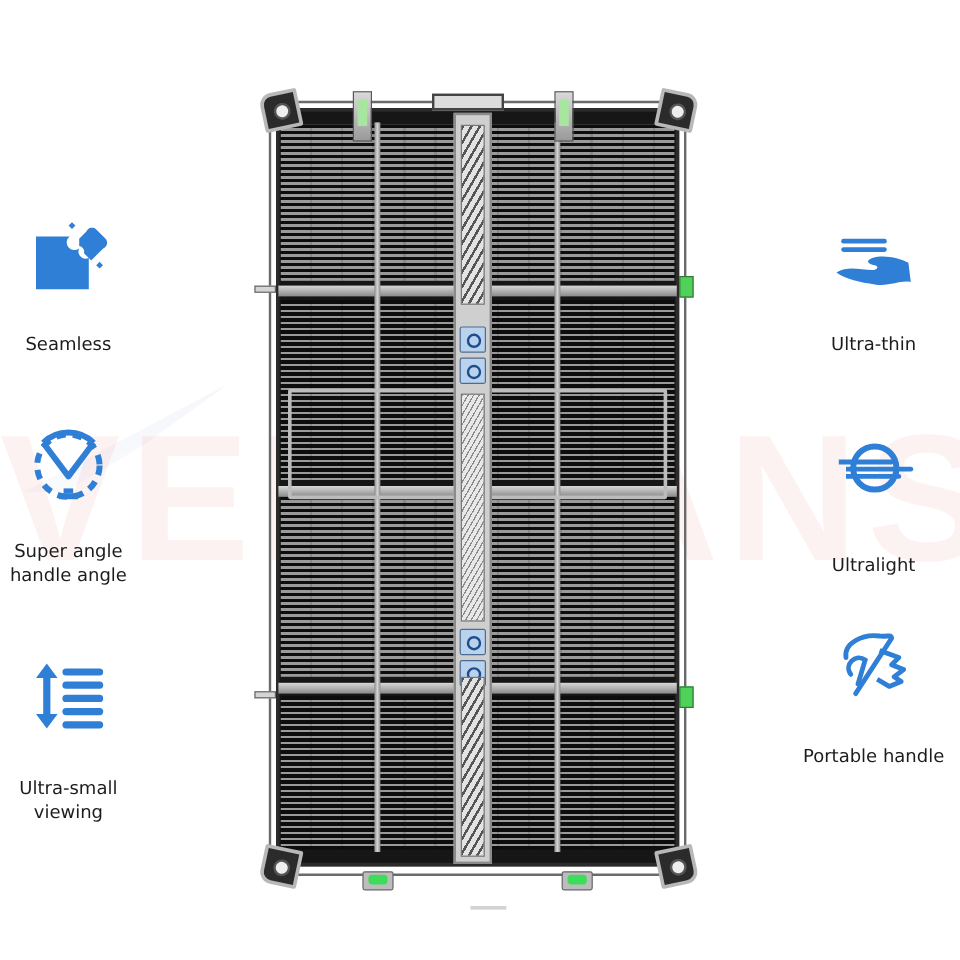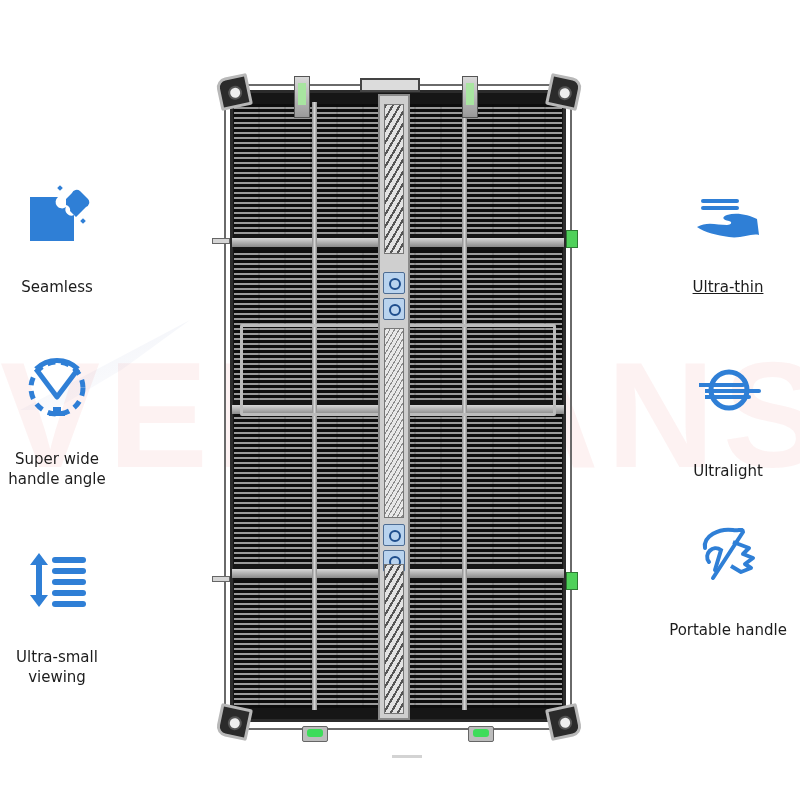--- a/index.html
+++ b/index.html
@@ -23,21 +23,21 @@
     
     .feature { position: absolute; width: 140px; text-align: center; }
     .feature .icon { width: 70px; height: 70px; margin: 0 auto; display: block; }
     .feature .label {
       margin-top: 20px; font-size: 15px; line-height: 20px; font-weight: 500;
       color: #1c1c1c;
     }
     .f-seamless { left: -13px; top: 177px; }
     .f-wide     { left: -13px; top: 355px; }
     .f-spacing  { left: -13px; top: 545px; }
-    .f-thin     { left: 658px; top: 185px; text-decoration: underline; }
+    .f-thin     { left: 658px; top: 185px; }
     .f-light    { left: 658px; top: 355px; }
     .f-handle   { left: 658px; top: 518px; width: 140px; }
     .f-seamless .label { margin-top: 30px; }
     .f-wide .label { margin-top: 24px; }
     .f-spacing .label { margin-top: 32px; }
     .f-thin .label { margin-top: 22px; }
     .f-light .label { margin-top: 36px; }
     .f-handle .label { margin-top: 32px; white-space: nowrap; margin-left: -10px; margin-right: -10px; }
 
     
@@ -160,21 +160,21 @@
 
 <div class="feature f-wide">
   <svg class="icon" viewBox="0 0 70 70">
     <circle cx="35" cy="33" r="26" fill="none" stroke="#2f7fd6" stroke-width="5" stroke-dasharray="8 6"></circle>
     <path d="M14 14 L35 42 L56 14" fill="none" stroke="#2f7fd6" stroke-width="5" stroke-linejoin="round"></path>
     <path d="M14 14 A30 30 0 0 1 56 14" fill="none" stroke="#2f7fd6" stroke-width="5"></path>
     <rect x="31" y="52" width="8" height="4" fill="#2f7fd6"></rect>
     <rect x="27" y="56" width="16" height="5" fill="#2f7fd6"></rect>
   </svg>
   <div class="label">
-    <span>Super wide</span><br>
+    <span>Super angle</span><br>
     <span>handle angle</span>
   </div>
 </div>
 
 <div class="feature f-spacing">
   <svg class="icon" viewBox="0 0 70 70">
     <path d="M17 8 L8 20 H14 V50 H8 L17 62 L26 50 H20 V20 H26 Z" fill="#2f7fd6"></path>
     <rect x="30" y="12" width="34" height="6" rx="3" fill="#2f7fd6"></rect>
     <rect x="30" y="23" width="34" height="6" rx="3" fill="#2f7fd6"></rect>
     <rect x="30" y="34" width="34" height="6" rx="3" fill="#2f7fd6"></rect>

